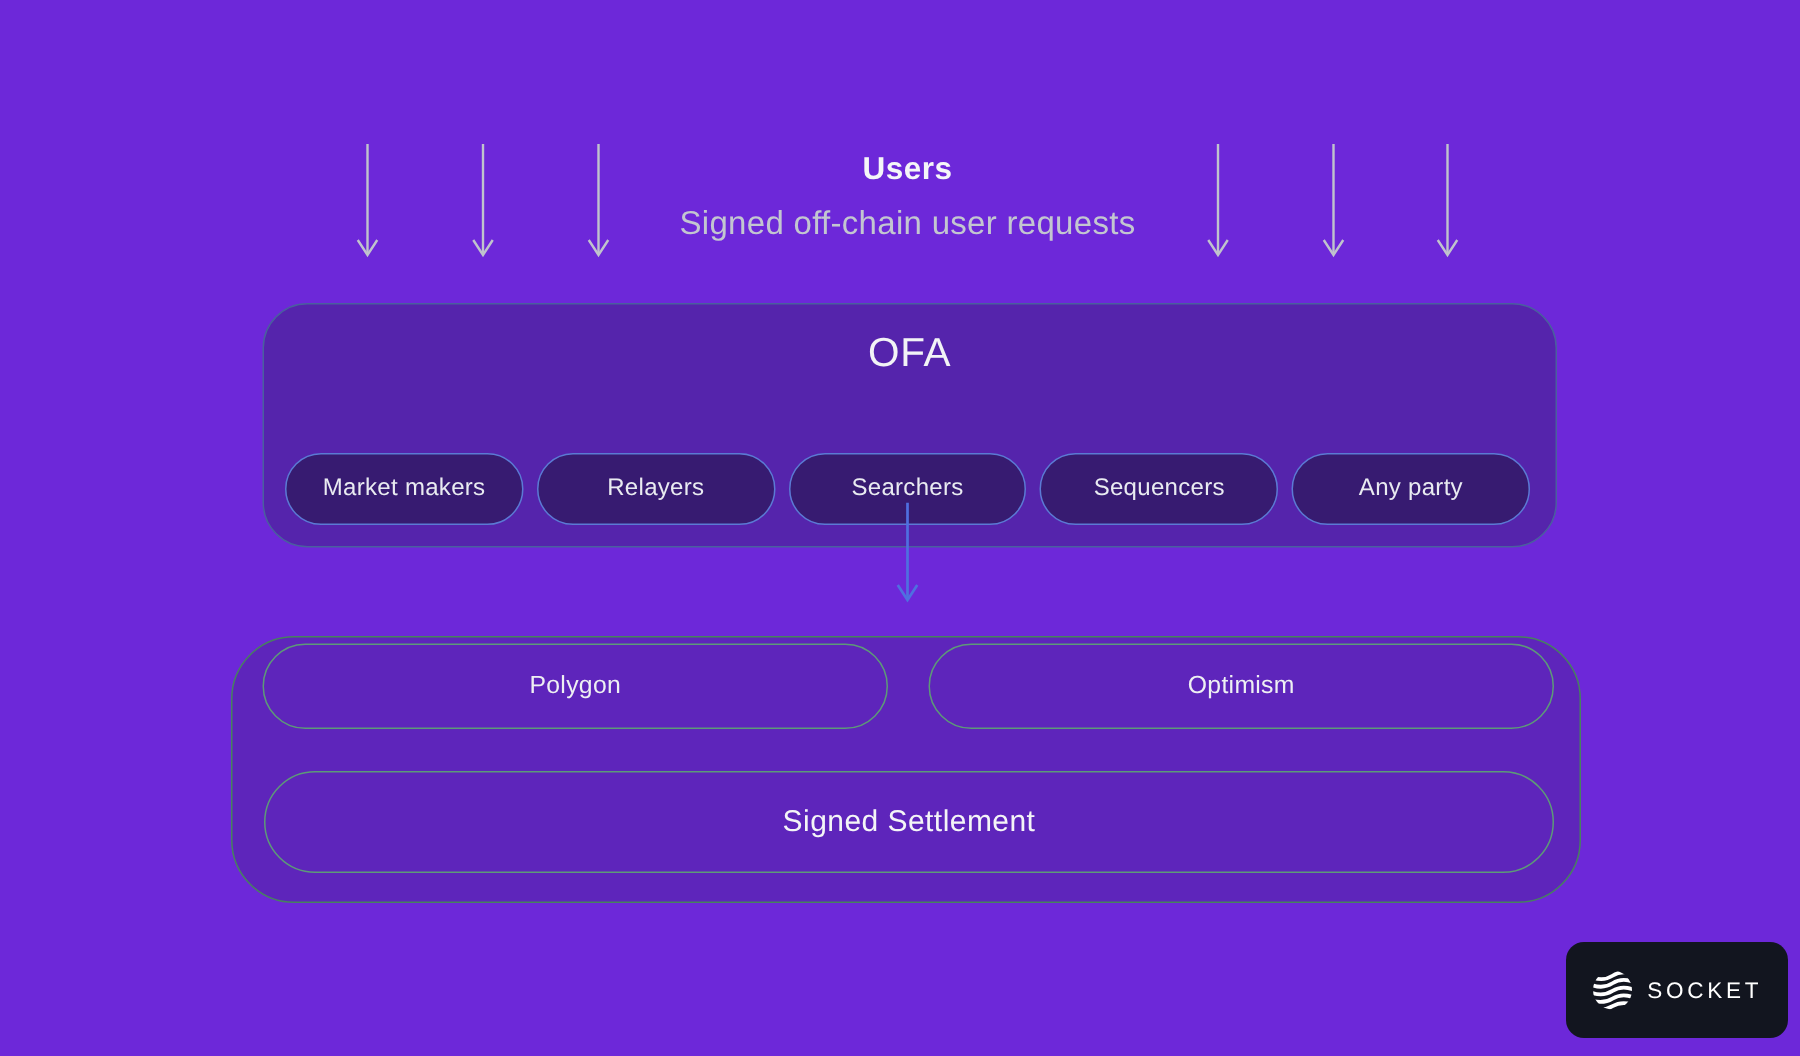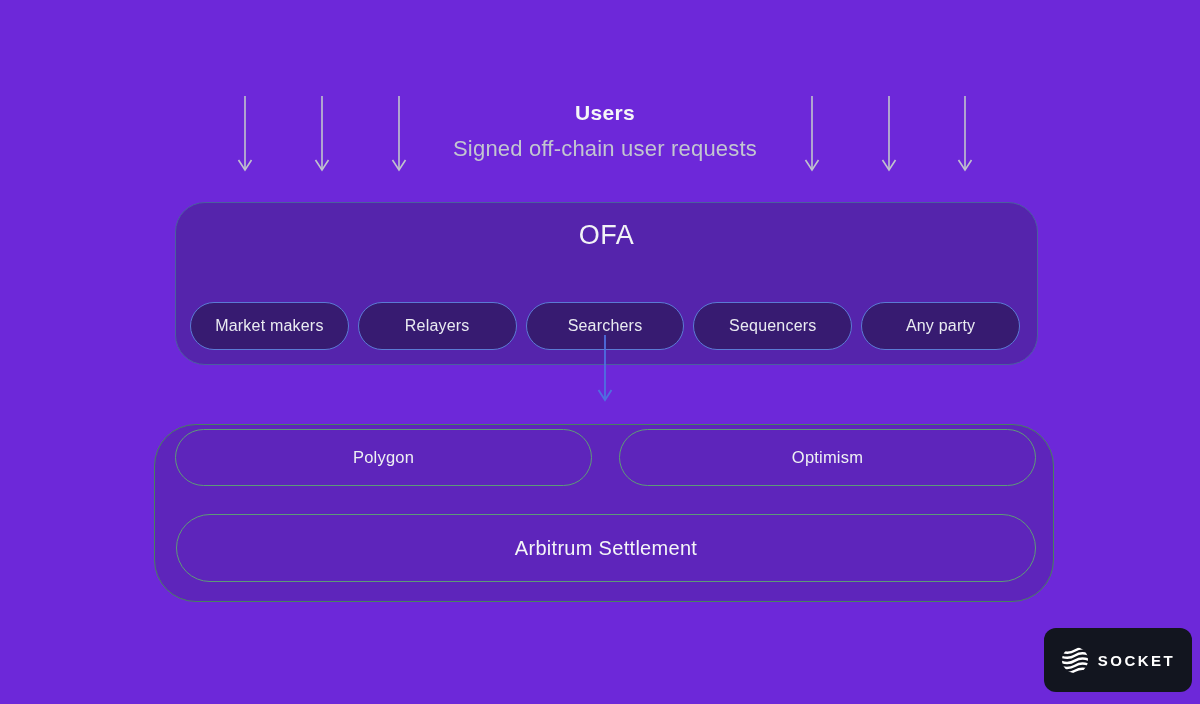--- a/index.html
+++ b/index.html
@@ -161,21 +161,21 @@
     border-radius: 12px;
     background: #12151f;
     display: flex;
     align-items: center;
     justify-content: center;
     gap: 9px;
   }
   .brand-name {
     color: #ffffff;
     font-size: 15px;
-    font-weight: 700;
+    font-weight: 400;
     letter-spacing: 2.5px;
   }
 </style>
 </head>
 <body>
 
 <div class="stage">
 
   <svg class="arrow-down" style="left:237px; top:94px;" viewBox="0 0 16 80">
     <line x1="8" y1="2" x2="8" y2="75" stroke="#c0c3cd" stroke-width="1.6"></line>
@@ -222,21 +222,21 @@
   <svg class="connector-arrow" viewBox="0 0 16 70">
     <line x1="8" y1="0" x2="8" y2="64" stroke="#4f6fe0" stroke-width="1.8"></line>
     <polyline points="1.5,55 8,65 14.5,55" fill="none" stroke="#4f6fe0" stroke-width="1.8"></polyline>
   </svg>
 
   <div class="settlement-box">
     <div class="chain-row">
       <div class="pill-green">Polygon</div>
       <div class="pill-green">Optimism</div>
     </div>
-    <div class="settlement-bar">Arbitrum Settlement</div>
+    <div class="settlement-bar">Signed Settlement</div>
   </div>
 
   <div class="brand-badge">
     <svg width="28" height="28" viewBox="0 0 28 28">
       <defs>
         <clipPath id="socket-clip">
             <circle cx="14" cy="14" r="13"></circle>
           </clipPath>
       </defs>
       <g clip-path="url(#socket-clip)" stroke="#ffffff" stroke-width="2.5" fill="none" stroke-linecap="round">

